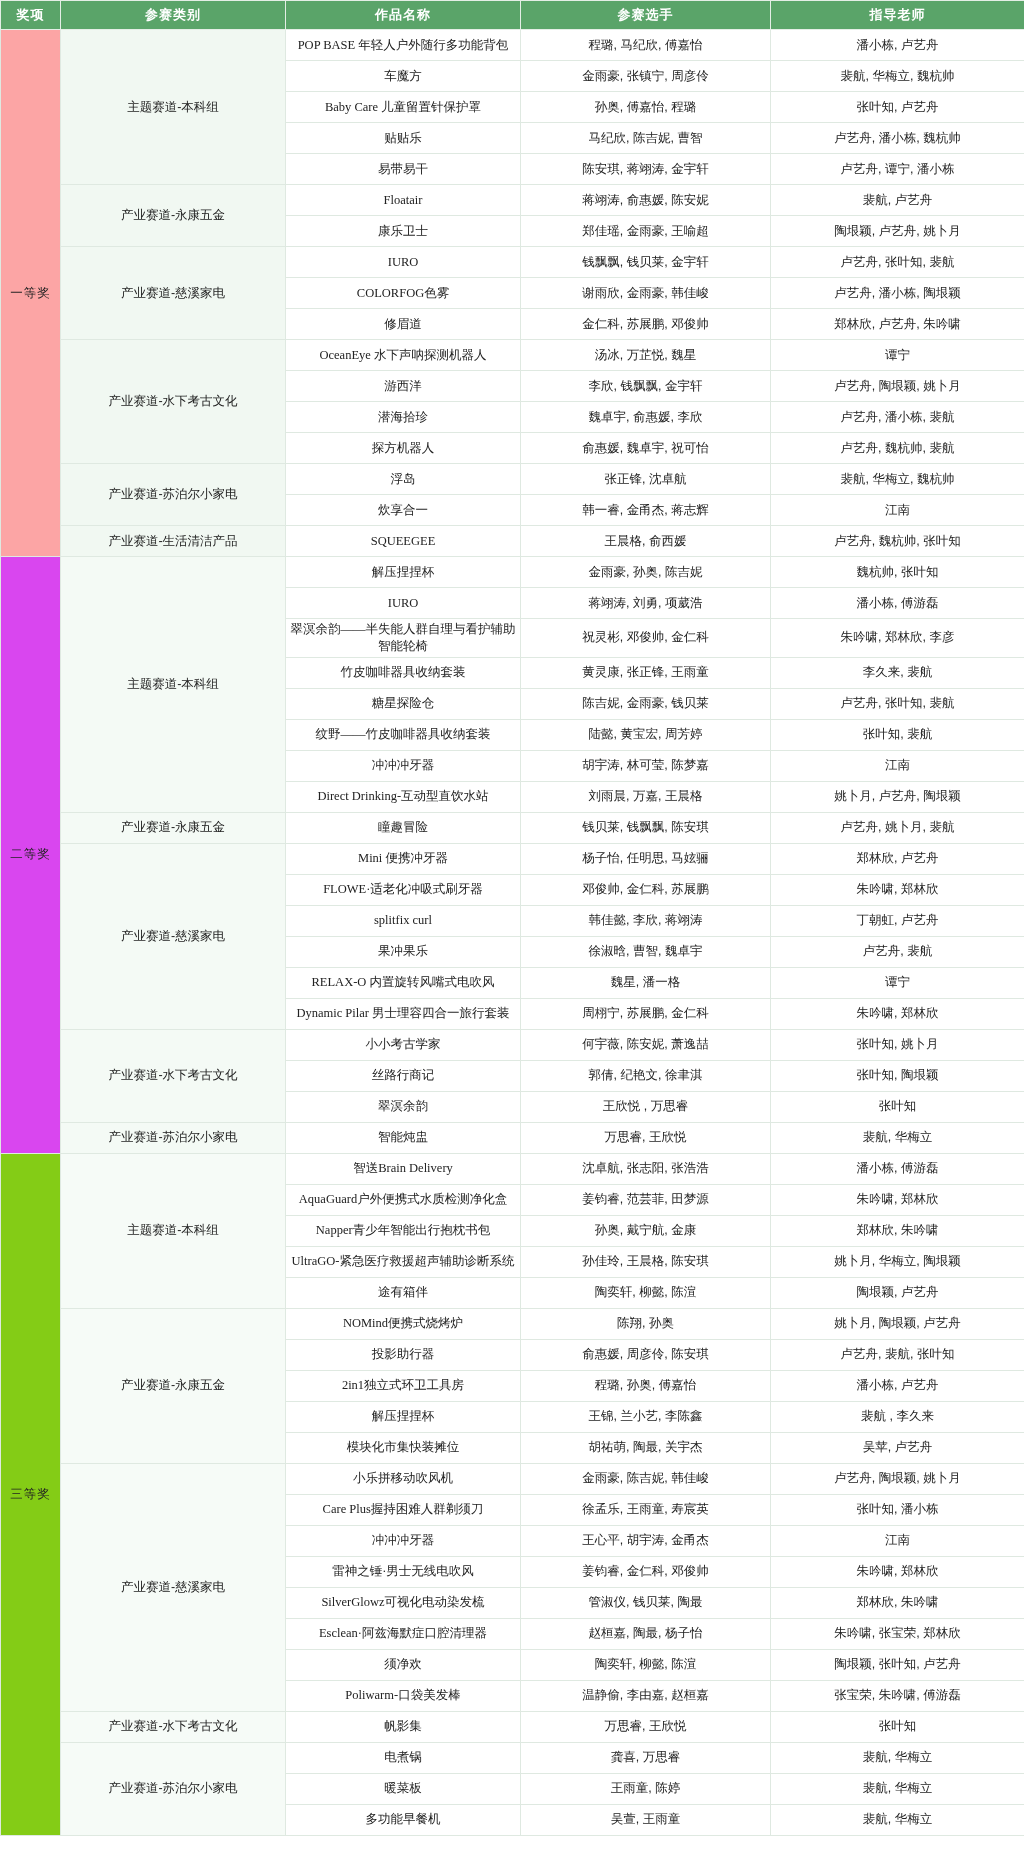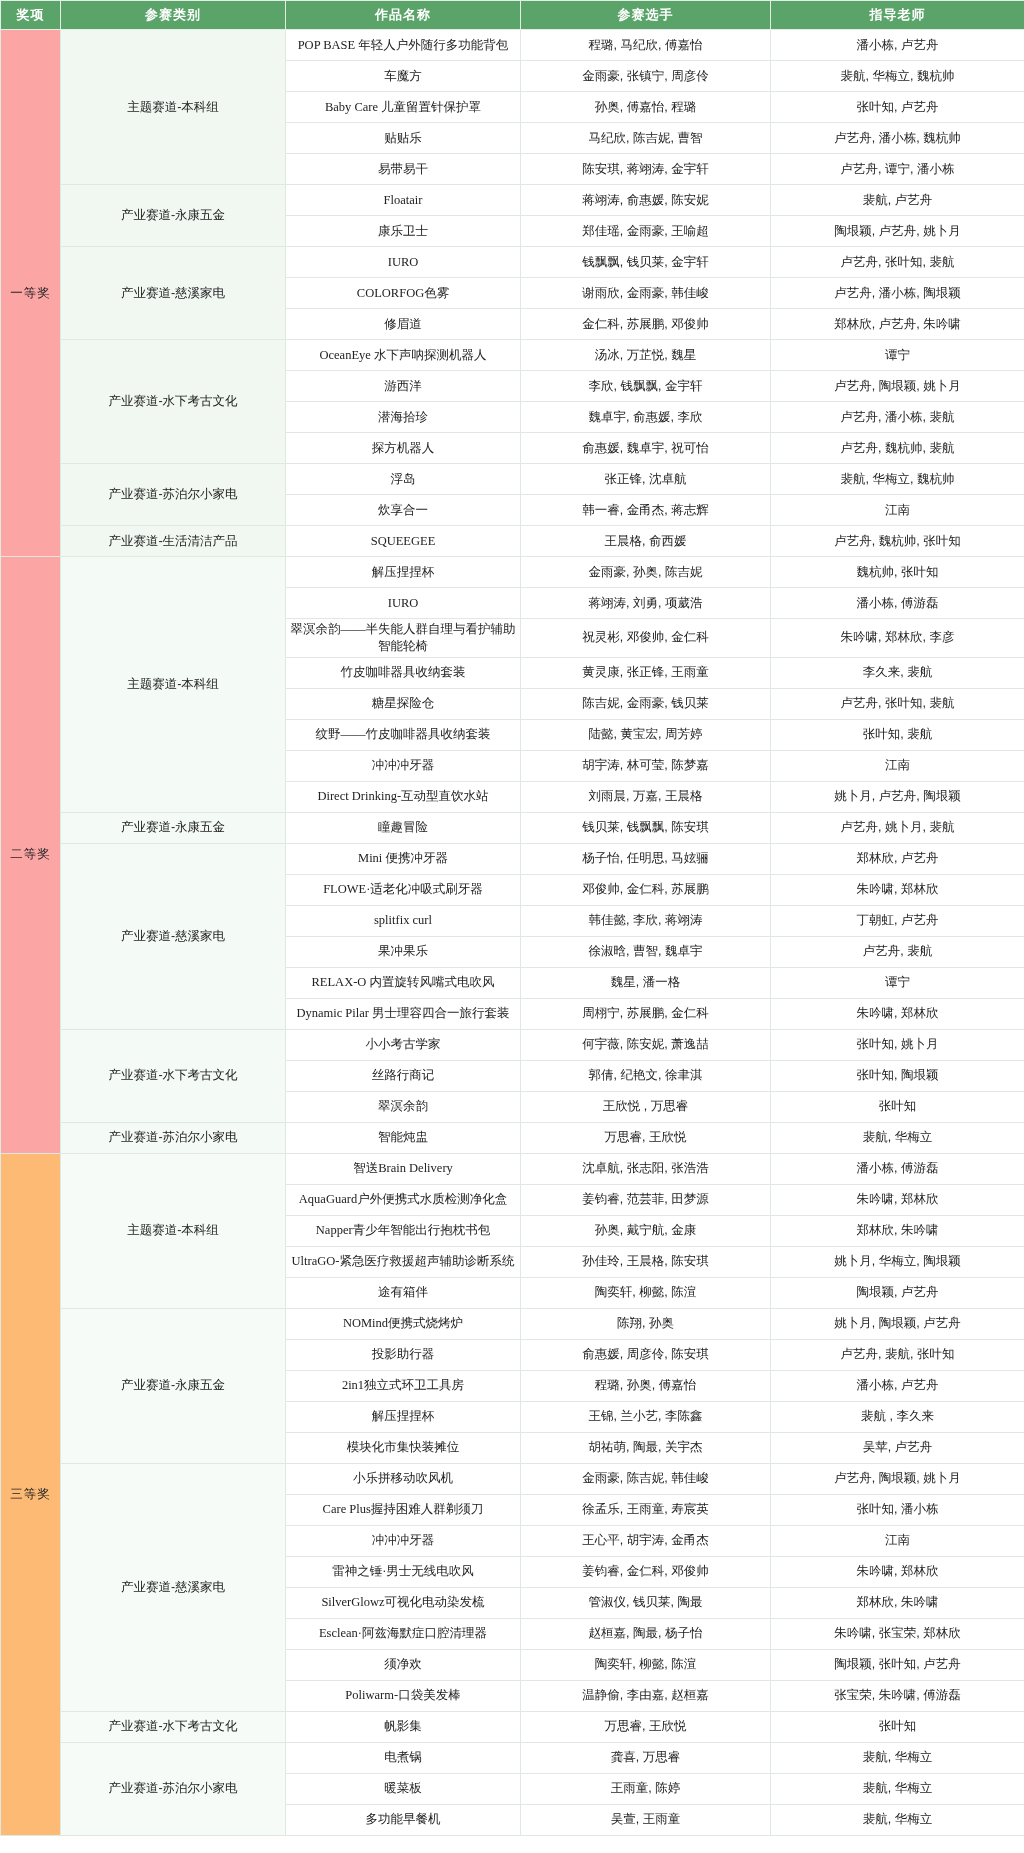--- a/index.html
+++ b/index.html
@@ -58,22 +58,22 @@
     font-family: Liberation Serif, serif;
   }
   td.team-cell, td.adv-cell {
     background: #ffffff;
     font-size: 12px;
   }
   tr.band-1 td.cat-cell { background: #f1f8f2; }
   tr.band-2 td.cat-cell { background: #f4faf5; }
   tr.band-3 td.cat-cell { background: #f6fbf7; }
   tr.band-1 td.award-cell { background: #fca5a5; }
-  tr.band-2 td.award-cell { background: #fca5a5; }
-  tr.band-3 td.award-cell { background: #fdba74; }
+  tr.band-2 td.award-cell { background: #d946ef; }
+  tr.band-3 td.award-cell { background: #84cc16; }
   .sep-top td { border-top: 2px solid #8cba96; }
 </style>
 </head>
 <body>
 
 <table id="award-table">
   <colgroup>
     <col class="c-award">
       <col class="c-cat">
       <col class="c-work">

